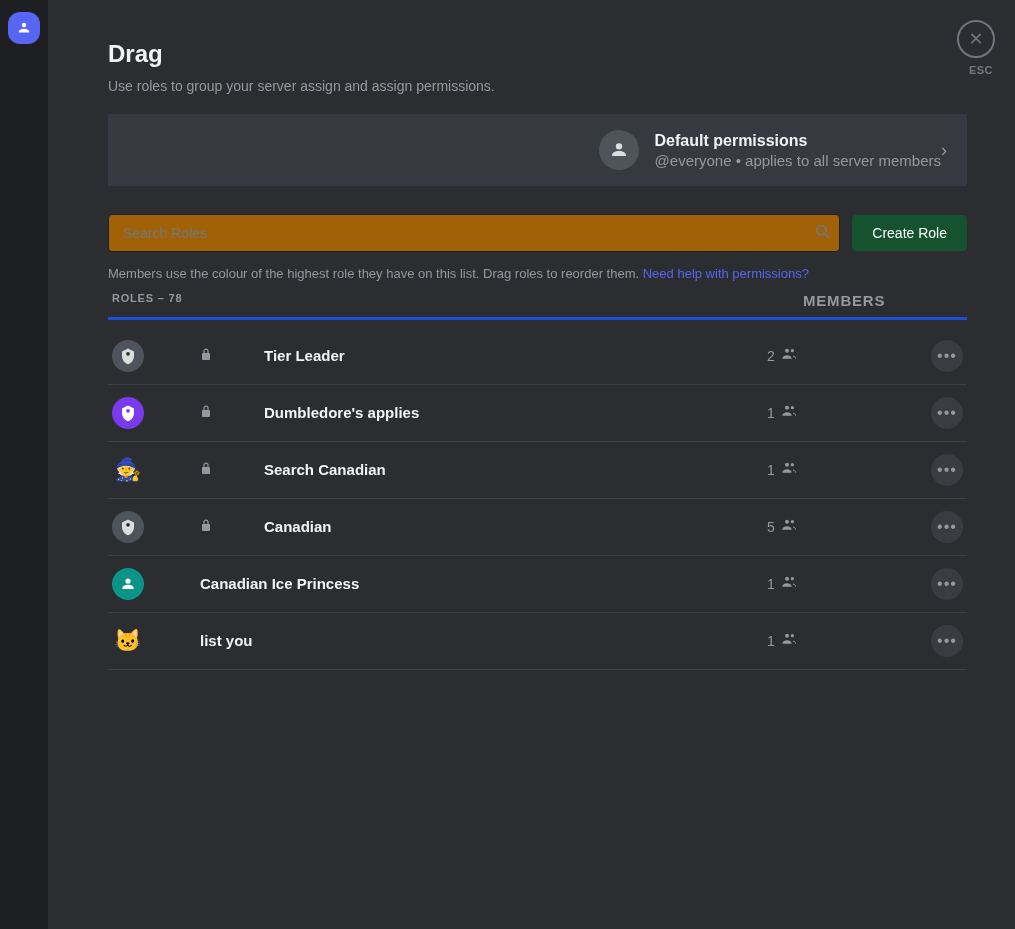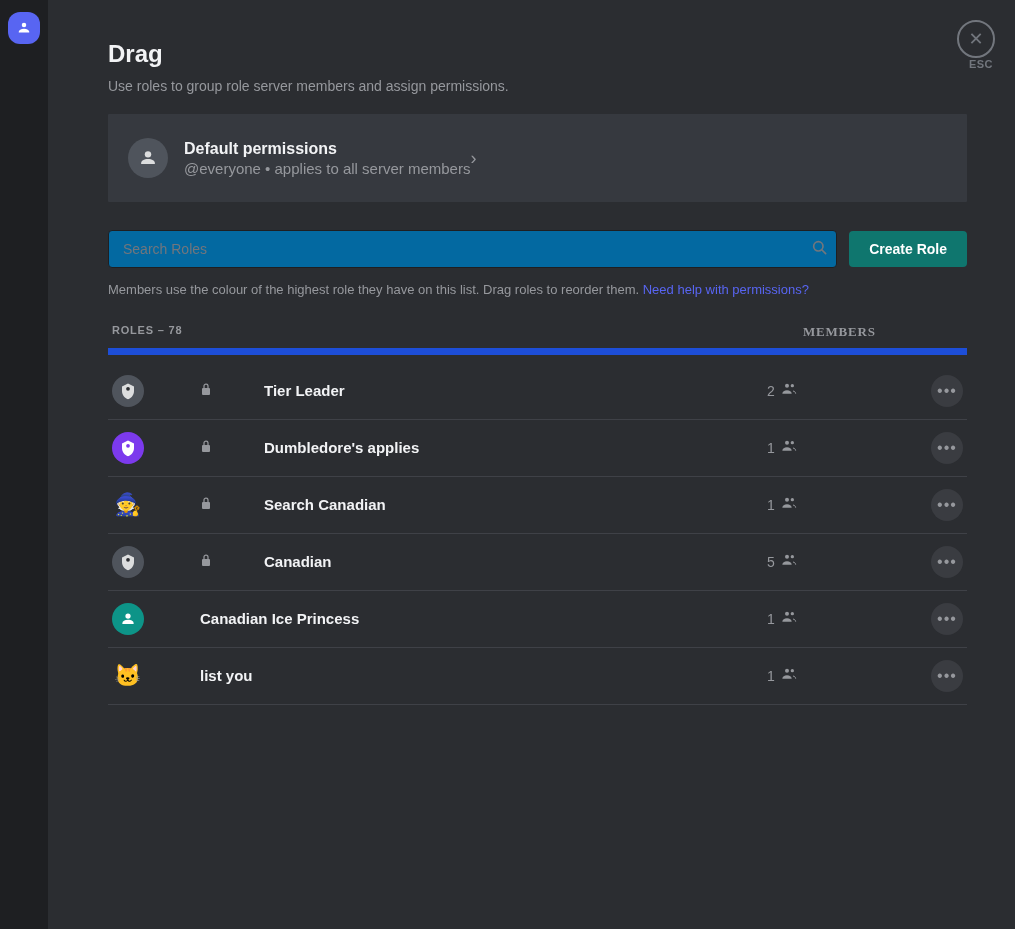--- a/index.html
+++ b/index.html
@@ -62,21 +62,21 @@
       display: flex;
       align-items: center;
       justify-content: center;
       cursor: pointer;
       color: #72767d;
       font-size: 18px;
     }
 
     .esc-label {
       position: absolute;
-      top: 58px;
+      top: 64px;
       right: 22px;
       font-size: 11px;
       color: #72767d;
       font-weight: 600;
       letter-spacing: 0.5px;
     }
 
     .page-title {
       font-size: 24px;
       font-weight: 700;
@@ -86,24 +86,24 @@
 
     .page-subtitle {
       font-size: 14px;
       color: #96989d;
       margin-bottom: 20px;
     }
 
     .default-permissions-card {
       background: #36393f;
       border-radius: 1px;
-      padding: 24px 20px;
-      display: flex;
-      align-items: center;
-      justify-content: flex-start;
+      padding: 16px 20px;
+      display: flex;
+      align-items: center;
+      justify-content: flex-end;
       margin-bottom: 28px;
       cursor: pointer;
     }
 
     .default-permissions-left {
       display: flex;
       align-items: center;
       gap: 16px;
     }
 
@@ -143,21 +143,21 @@
       align-items: center;
     }
 
     .search-input-wrapper {
       flex: 1;
       position: relative;
     }
 
     .search-input {
       width: 100%;
-      background: #0369a1;
+      background: #a16207;
       border: 1px solid #1e1f22;
       border-radius: 4px;
       padding: 10px 36px 10px 14px;
       color: #dcddde;
       font-size: 14px;
       outline: none;
     }
 
     .search-input::placeholder {
       color: #72767d;
@@ -166,69 +166,68 @@
     .search-icon-wrapper {
       position: absolute;
       right: 10px;
       top: 50%;
       transform: translateY(-50%);
       color: #72767d;
       font-size: 16px;
     }
 
     .create-role-btn {
-      background: #0f766e;
+      background: #14532d;
       color: #fff;
       border: none;
       border-radius: 4px;
       padding: 10px 20px;
       font-size: 14px;
-      font-weight: 700;
+      font-weight: 400;
       cursor: pointer;
       white-space: nowrap;
     }
 
     .help-text {
       font-size: 13px;
       color: #96989d;
-      margin-bottom: 24px;
+      margin-bottom: 8px;
       line-height: 1.5;
     }
 
     .help-text a {
       color: #5865f2;
       text-decoration: none;
     }
 
     .roles-header {
       display: flex;
       padding: 0 4px;
       margin-bottom: 8px;
-      border-bottom: 7px solid #1d4ed8;
+      border-bottom: 3px solid #1d4ed8;
       padding-bottom: 8px;
       justify-content: space-between;
     }
 
     .roles-header-left {
       flex: 1;
       font-size: 11px;
       font-weight: 700;
       color: #96989d;
       letter-spacing: 0.8px;
       text-transform: uppercase;
     }
 
     .roles-header-right {
       width: 120px;
-      font-size: 13px;
+      font-size: 15px;
       font-weight: 700;
       color: #96989d;
       letter-spacing: 0.8px;
       text-transform: uppercase;
-      font-family: Liberation Serif, serif;
     }
 
     .role-row {
       display: flex;
       align-items: center;
       padding: 12px 4px;
       border-bottom: 1px solid #3f4147;
       cursor: pointer;
       gap: 44px;
     }
@@ -299,21 +298,21 @@
     </svg>
   </div>
 </div>
 
 <div class="main-content">
 
   <div class="close-button">✕</div>
   <div class="esc-label">ESC</div>
 
   <h1 class="page-title">Drag</h1>
-  <p class="page-subtitle">Use roles to group role server members and assign permissions.</p>
+  <p class="page-subtitle">Use roles to group your server assign and assign permissions.</p>
 
   <div class="default-permissions-card">
     <div class="default-permissions-left">
       <div class="default-permissions-icon">
         <svg width="22" height="22" viewBox="0 0 24 24" fill="#dcddde">
           <circle cx="12" cy="8" r="3.5"></circle>
             <path d="M12 13c-4.5 0-7.5 2-7.5 4.5v1h15v-1c0-2.5-3-4.5-7.5-4.5z"></path>
         </svg>
       </div>
       <div>

